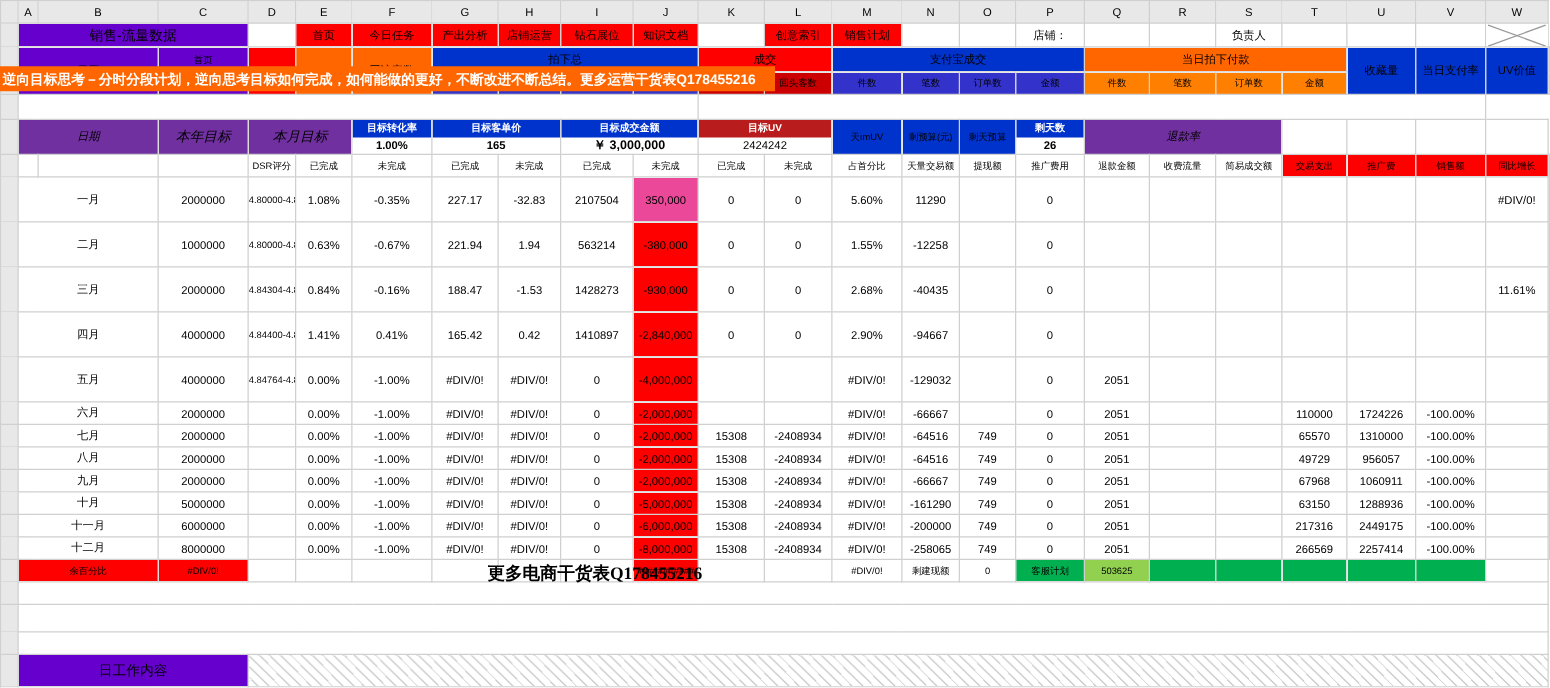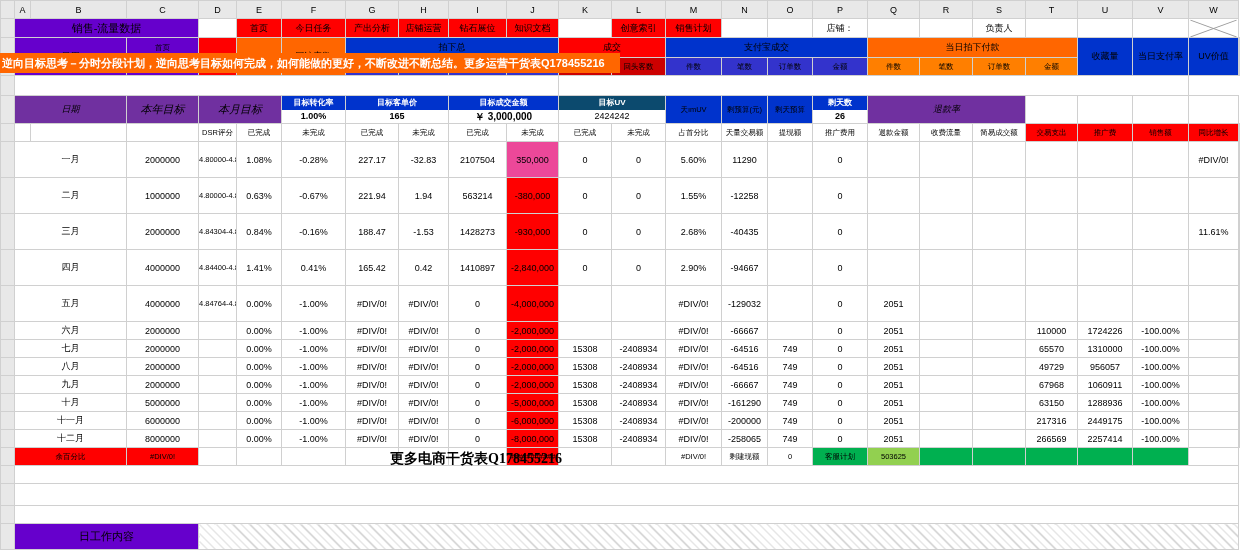--- a/index.html
+++ b/index.html
@@ -237,21 +237,21 @@
       </td>
       <td class="white" colspan="2">
         <div style="background:#0033cc;color:#fff;font-size:8px;font-weight:bold;height:14px;line-height:14px">目标客单价</div>
         <div style="height:13px;line-height:13px;font-size:9px;font-weight:bold">165</div>
       </td>
       <td class="white" colspan="2">
         <div style="background:#0033cc;color:#fff;font-size:8px;font-weight:bold;height:14px;line-height:14px">目标成交金额</div>
         <div style="height:13px;line-height:13px;font-size:10px;font-weight:bold">￥ 3,000,000</div>
       </td>
       <td class="white" colspan="2">
-        <div style="background:#0c4a6e;color:#fff;font-size:8px;font-weight:bold;height:14px;line-height:14px">目标UV</div>
+        <div style="background:#b91c1c;color:#fff;font-size:8px;font-weight:bold;height:14px;line-height:14px">目标UV</div>
         <div style="height:13px;line-height:13px;font-size:9px">2424242</div>
       </td>
       <td class="blue tiny">天ımUV</td>
       <td class="blue tiny">剩预算(元)</td>
       <td class="blue tiny">剩天预算</td>
       <td class="white">
         <div style="background:#0033cc;color:#fff;font-size:8px;font-weight:bold;height:14px;line-height:14px">剩天数</div>
         <div style="height:13px;line-height:13px;font-size:9px;font-weight:bold">26</div>
       </td>
       <td class="purple2" colspan="3">退款率</td>
@@ -288,21 +288,21 @@
       <td class="red tiny">同比增长</td>
       <td class="red tiny">关键词</td>
     </tr>
 
     <tr style="height:36px">
       <td class="rowhdr"></td>
       <td class="white" colspan="2">一月</td>
       <td class="white">2000000</td>
       <td class="white tiny" style="line-height:9px">4.80000-4.88000-4.87000-</td>
       <td class="white">1.08%</td>
-      <td class="white">-0.28%</td>
+      <td class="white">-0.35%</td>
       <td class="white">227.17</td>
       <td class="white">-32.83</td>
       <td class="white">2107504</td>
       <td class="green">350,000</td>
       <td class="white">0</td>
       <td class="white">0</td>
       <td class="white">5.60%</td>
       <td class="white">11290</td>
       <td class="white"></td>
       <td class="white">0</td>

